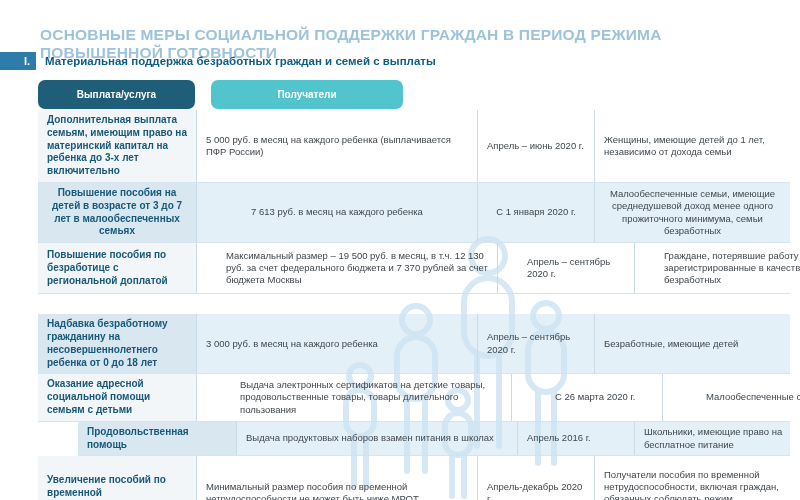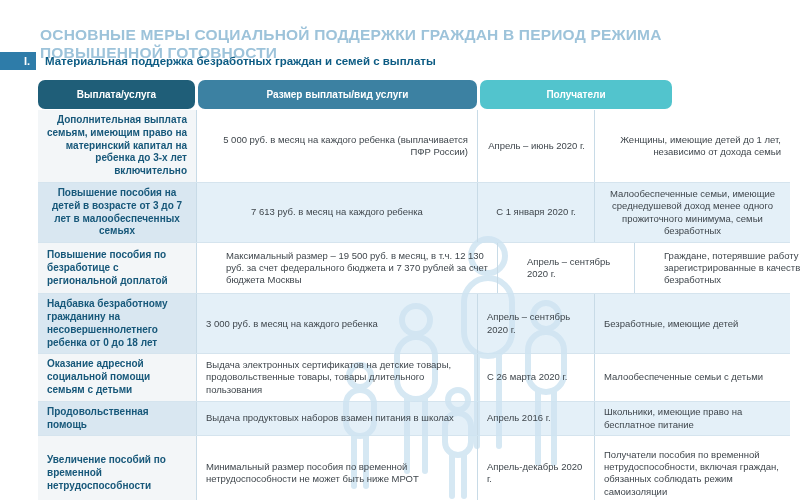--- a/index.html
+++ b/index.html
@@ -20,43 +20,43 @@
   .badge{
     width:30px;padding:3px 6px 3px 0;text-align:right;
     background:#2e7ca9;color:#ffffff;font-weight:bold;font-size:11px;
   }
   .subtitle{
     margin-left:9px;font-size:11.5px;font-weight:bold;color:#0d5c84;
   }
 
   .table{position:absolute;left:38px;top:80px;width:752px;}
 
-  .thead{display:flex;gap:3px;}
+  .thead{display:flex;gap:16px;}
   .tab{
     height:29px;border-radius:7px;color:#ffffff;font-weight:bold;
     display:flex;align-items:center;justify-content:center;text-align:center;
     font-size:10px;line-height:1.15;
   }
   .tab.c1{width:157px;}
   .tab.c2{width:279px;}
   .tab.c3{width:115px;}
   .tab.c4{width:192px;}
 
   .tbody{position:relative;margin-top:1px;border-bottom:1px solid #d9e6ef;}
   .row{
     display:grid;grid-template-columns:159px 281px 117px 195px;
     border-bottom:1px solid #d5e4ee;
   }
   .row:nth-child(even of .row){background:#e4f0f8;}
-  .row.r0{min-height:69px;text-align:right;}
+  .row.r0{min-height:69px;}
   .row.r1{min-height:53px;text-align:center;}
   .row.r2{min-height:50px;gap:20px;}
-  .row.r3{min-height:49px;}
-  .row.r4{min-height:40px;}
-  .row.r5{min-height:25px;}
+  .row.r3{min-height:49px;margin-top:20px;}
+  .row.r4{min-height:40px;gap:34px;}
+  .row.r5{min-height:25px;margin-left:40px;}
   .row.r6{min-height:74px;}
 
   .cell{
     position:relative;z-index:2;
     padding:4px 9px;font-size:9.5px;line-height:1.3;color:#3f464c;
     border-right:1px solid #c8dbe7;
     display:flex;flex-direction:column;justify-content:center;
   }
   .cell:last-child{border-right:none;}
   .cell.service{
@@ -78,21 +78,20 @@
 
   <div class="section-row">
     <div class="badge">I.</div>
     <div class="subtitle">Материальная поддержка безработных граждан и семей с выплаты</div>
   </div>
 
   <div class="table">
 
     <div class="thead">
       <div class="tab c1" style="background: rgb(31, 94, 120);">Выплата/услуга</div>
-      <div class="tab c2" style="background: rgb(60, 129, 162);">Размер выплаты/вид услуги</div>
       <div class="tab c4" style="background: rgb(82, 196, 205);">Получатели</div>
     </div>
 
     <div class="tbody">
 
       <svg class="watermark" viewBox="0 0 240 275" fill="none" stroke="#cfe4f2" stroke-width="6" stroke-linecap="round">
 
         <circle cx="150" cy="28" r="17"></circle>
         <rect x="126" y="50" width="48" height="78" rx="24"></rect>
         <line x1="139" y1="128" x2="139" y2="218"></line>

